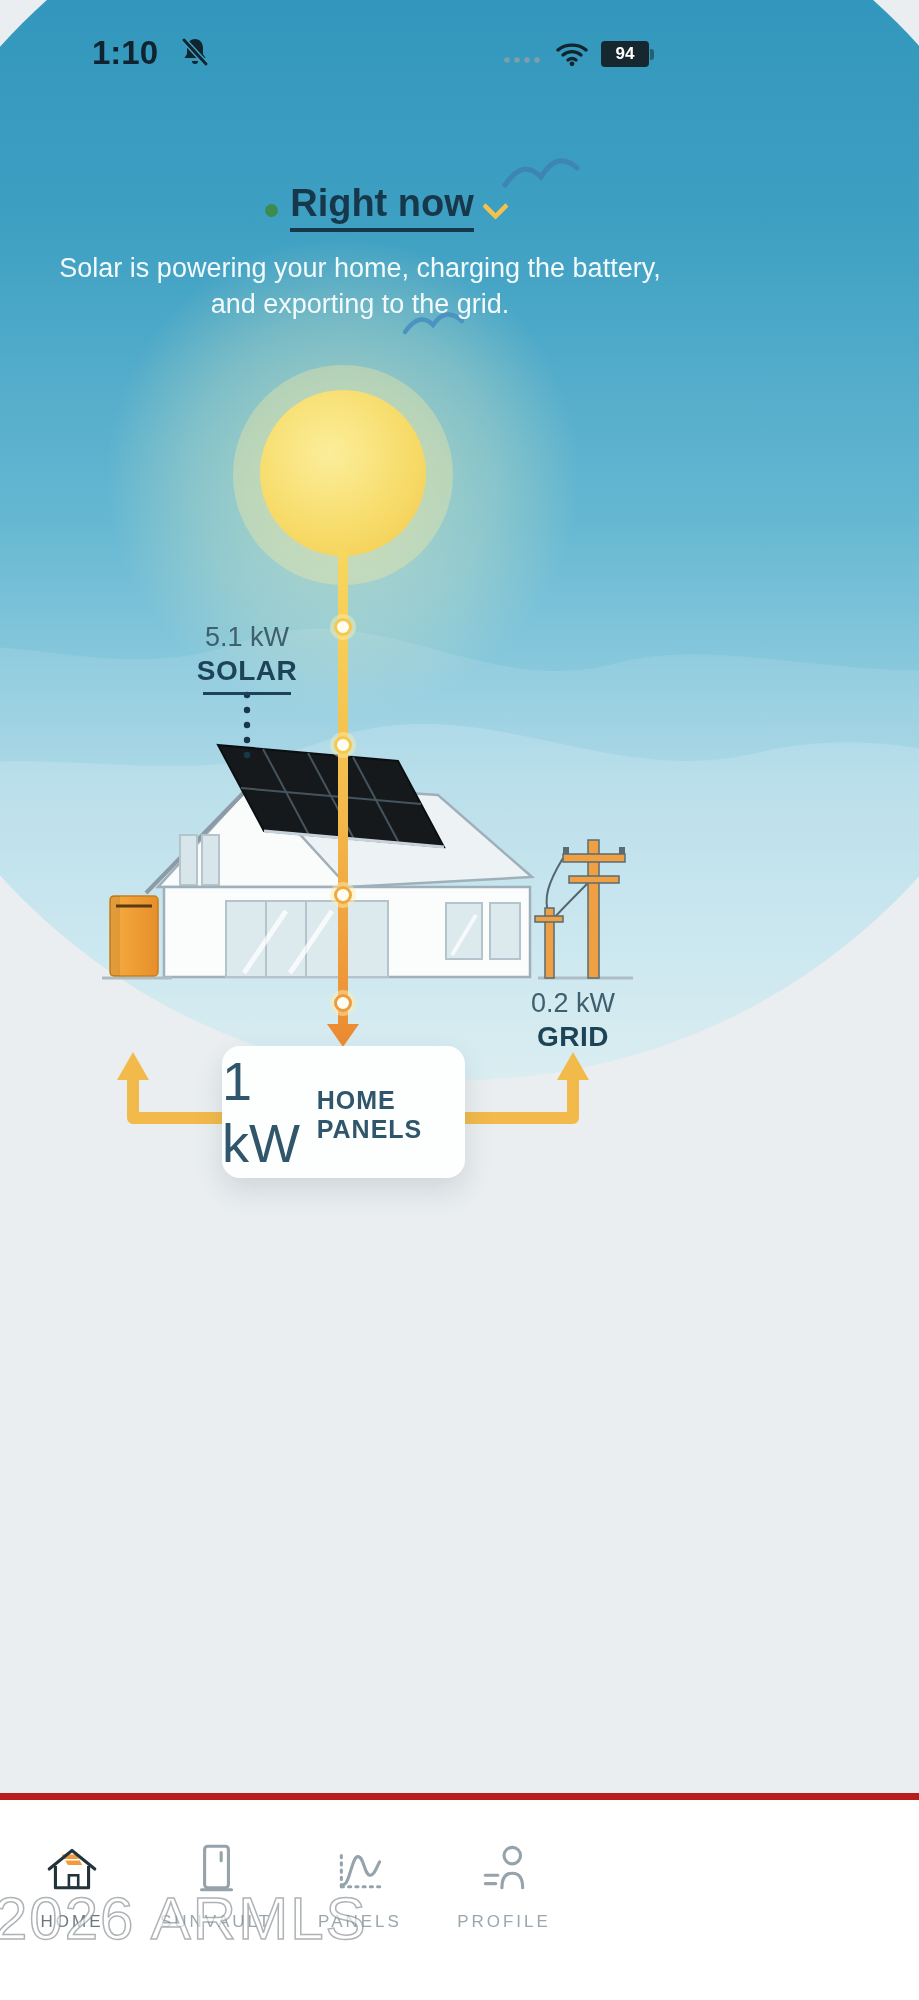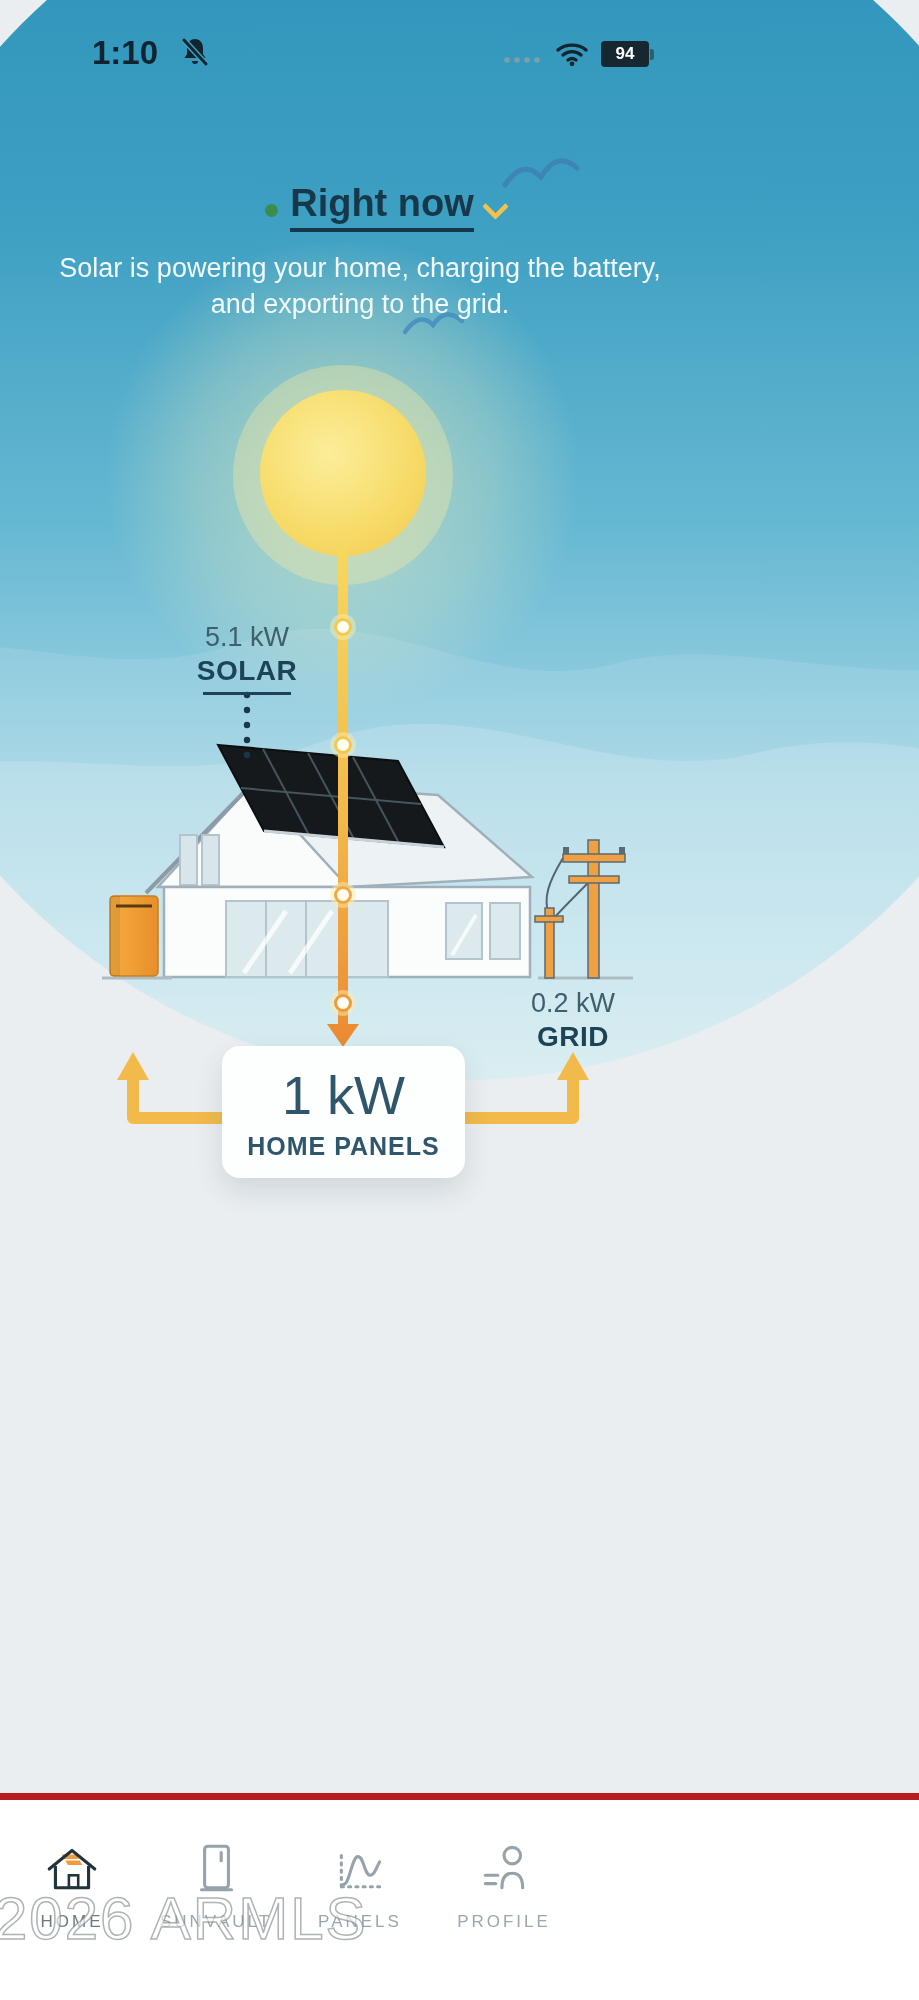--- a/index.html
+++ b/index.html
@@ -43,21 +43,21 @@
   .metric{position:absolute;width:190px;text-align:center;}
   .metric-value{font-size:27px;color:#3E5F6E;}
   .metric-label{font-size:28px;font-weight:700;color:#1C4356;letter-spacing:0.5px;margin-top:2px;}
   .metric-rule{width:88px;height:3px;background:#1C4356;margin:5px auto 0;}
   .metric.solar{left:152px;top:622px;}
   .metric.battery{left:38px;top:988px;}
   .metric.grid{left:478px;top:988px;}
 
   
   .usage-card{position:absolute;left:222px;top:1046px;width:243px;height:132px;background:#FDFEFE;border-radius:18px;
-    box-shadow:0 12px 28px rgba(40,70,90,0.14);display:flex;flex-direction:column;align-items:center;justify-content:center;}
+    box-shadow:0 12px 28px rgba(40,70,90,0.14);display:flex;align-items:center;justify-content:center;}
   .usage-value{font-size:54px;color:#30566C;}
   .usage-label{font-size:25px;font-weight:700;color:#30566C;letter-spacing:1px;margin-top:6px;}
 
   
   .house{position:absolute;left:140px;top:735px;}
   .batt-unit{position:absolute;left:102px;top:890px;}
   .pole{position:absolute;left:533px;top:838px;}
   .flow{position:absolute;left:0;top:0;pointer-events:none;}
   .birds{position:absolute;left:0;top:0;pointer-events:none;}
 

